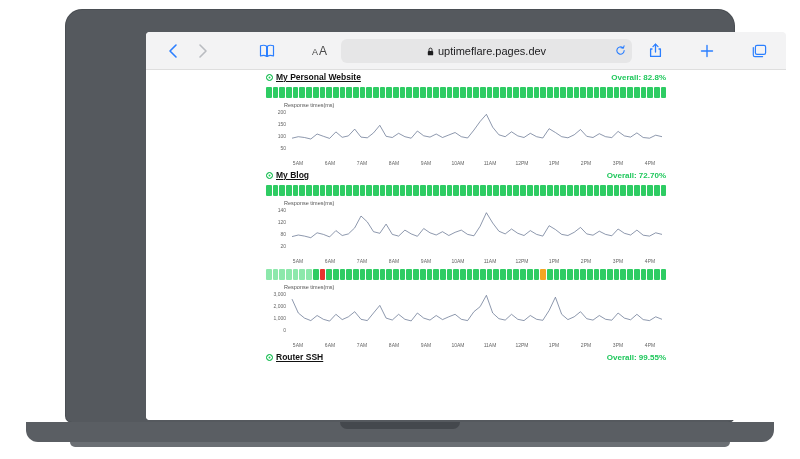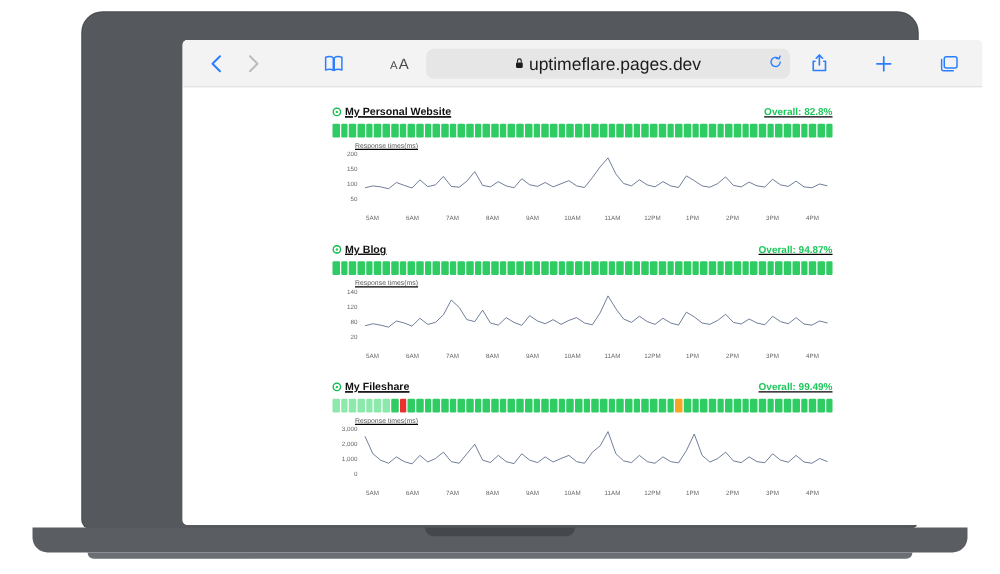--- a/index.html
+++ b/index.html
@@ -119,21 +119,21 @@
     align-items: center;
     justify-content: center;
     position: relative;
     margin: 0 8px;
   }
   .addressbar .lock {
     margin-right: 4px;
     display: inline-block;
   }
   .addressbar .url {
-    font-size: 14px;
+    font-size: 11px;
     color: #1c1c1e;
   }
   .addressbar .reload {
     position: absolute;
     right: 6px;
     top: 50%;
     transform: translateY(-50%);
     color: #2b7fff;
   }
 
@@ -148,22 +148,21 @@
     overflow: hidden;
   }
   .page-inner {
     position: absolute;
     left: 120px;
     top: 0;
     width: 400px;
   }
 
   .monitor {
-    margin-top: 12px;
-    text-decoration: underline;
+    margin-top: 0;
   }
   .monitor-head {
     display: flex;
     align-items: center;
     justify-content: space-between;
     height: 14px;
   }
   .monitor-name-wrap {
     display: flex;
     align-items: center;
@@ -420,21 +419,21 @@
                 </div>
             </div>
           </div>
 
           <div class="monitor">
             <div class="monitor-head">
               <div class="monitor-name-wrap">
                 <span class="status-dot-icon"></span>
                 <span class="monitor-name">My Blog</span>
               </div>
-              <span class="monitor-overall">Overall: 94.87%</span>
+              <span class="monitor-overall">Overall: 72.70%</span>
             </div>
             <div class="bar-strip">
                 <div class="bar-cell"></div>
                 <div class="bar-cell"></div>
                 <div class="bar-cell"></div>
                 <div class="bar-cell"></div>
                 <div class="bar-cell"></div>
                 <div class="bar-cell"></div>
                 <div class="bar-cell"></div>
                 <div class="bar-cell"></div>
@@ -515,27 +514,20 @@
                   <div class="xtick" style="left: 232px;">12PM</div>
                   <div class="xtick" style="left: 264px;">1PM</div>
                   <div class="xtick" style="left: 296px;">2PM</div>
                   <div class="xtick" style="left: 328px;">3PM</div>
                   <div class="xtick" style="left: 360px;">4PM</div>
                 </div>
             </div>
           </div>
 
           <div class="monitor">
-            <div class="monitor-head">
-              <div class="monitor-name-wrap">
-                <span class="status-dot-icon"></span>
-                <span class="monitor-name">My Fileshare</span>
-              </div>
-              <span class="monitor-overall">Overall: 99.49%</span>
-            </div>
             <div class="bar-strip">
                 <div class="bar-cell partial"></div>
                 <div class="bar-cell partial"></div>
                 <div class="bar-cell partial"></div>
                 <div class="bar-cell partial"></div>
                 <div class="bar-cell partial"></div>
                 <div class="bar-cell partial"></div>
                 <div class="bar-cell partial"></div>
                 <div class="bar-cell"></div>
                 <div class="bar-cell down"></div>
@@ -614,20 +606,29 @@
                   <div class="xtick" style="left: 200px;">11AM</div>
                   <div class="xtick" style="left: 232px;">12PM</div>
                   <div class="xtick" style="left: 264px;">1PM</div>
                   <div class="xtick" style="left: 296px;">2PM</div>
                   <div class="xtick" style="left: 328px;">3PM</div>
                   <div class="xtick" style="left: 360px;">4PM</div>
                 </div>
             </div>
           </div>
 
+          <div class="monitor">
+            <div class="monitor-head">
+              <div class="monitor-name-wrap">
+                <span class="status-dot-icon"></span>
+                <span class="monitor-name">Router SSH</span>
+              </div>
+              <span class="monitor-overall">Overall: 99.55%</span>
+            </div>
+          </div>
 
         </div>
       </div>
 
     </div>
   </div>
 
   <div class="laptop-base"></div>
   <div class="laptop-base-lip"></div>
   <div class="laptop-foot"></div>

